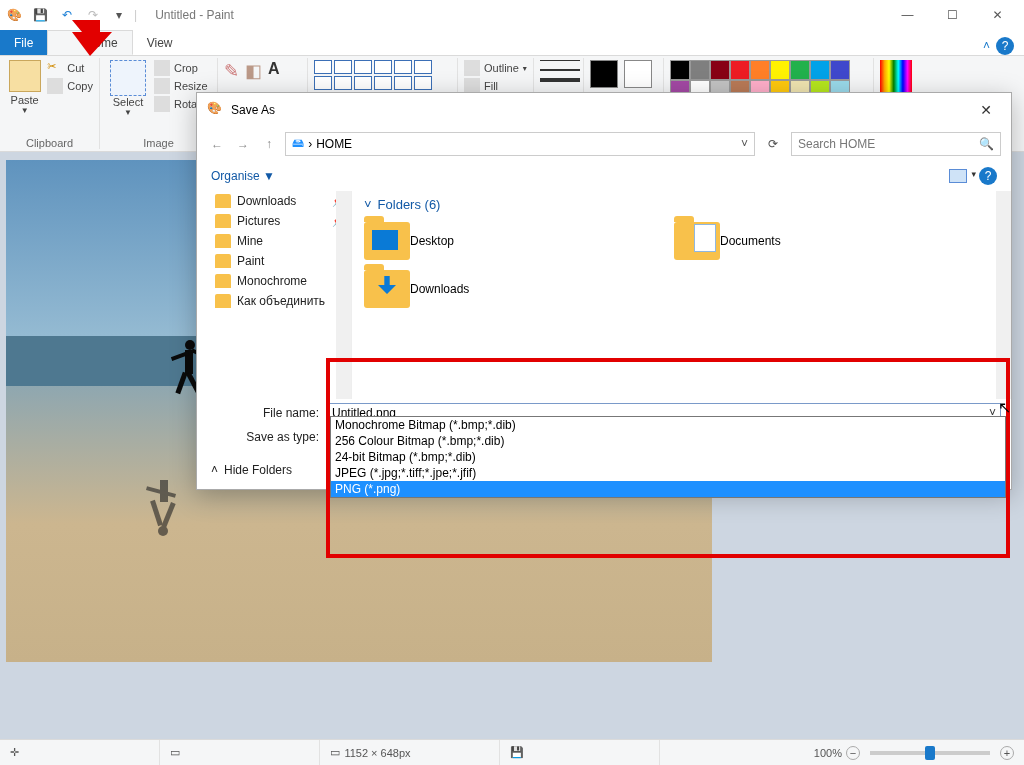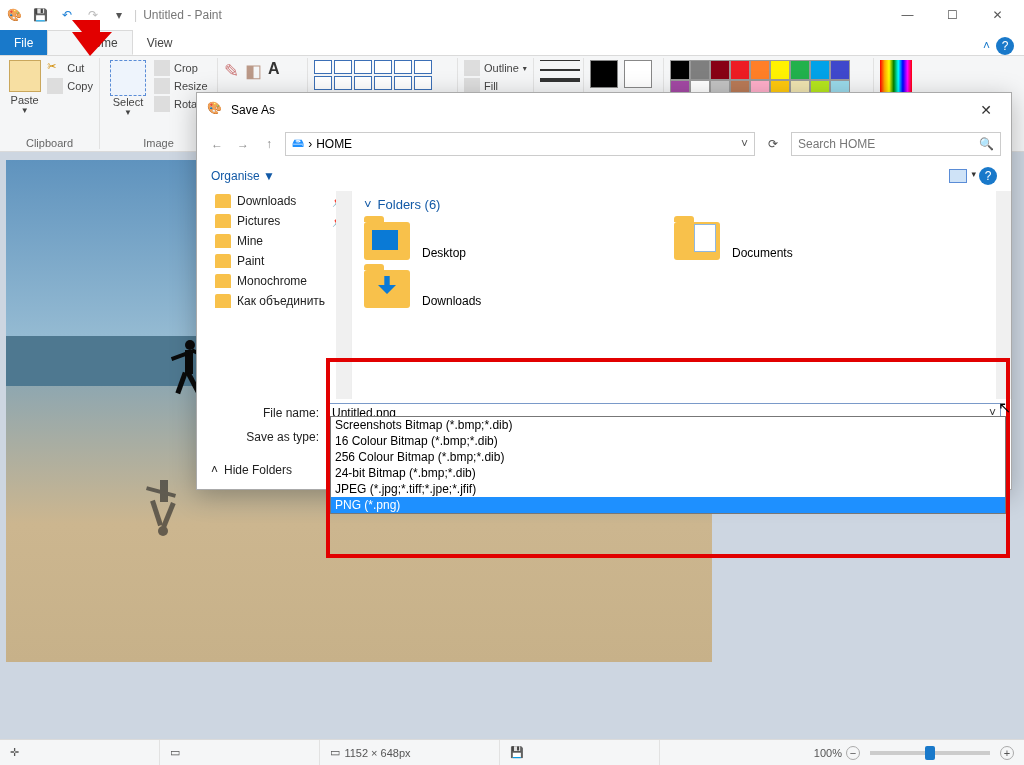--- a/index.html
+++ b/index.html
@@ -2,21 +2,21 @@
 <html><head>
 <meta charset="utf-8">
 <style>
 * { box-sizing: border-box; margin: 0; padding: 0; font-family: "Segoe UI", Tahoma, sans-serif; }
 body { width: 1024px; height: 765px; overflow: hidden; background: #fff; position: relative; font-size: 12px; }
 
 
 .titlebar { height: 30px; background: #fff; display: flex; align-items: center; padding: 0 4px; color: #777; }
 .titlebar .qat { display: flex; align-items: center; gap: 4px; }
 .titlebar .qat .icon-btn { width: 22px; height: 22px; display:flex; align-items:center; justify-content:center; }
-.titlebar .title { margin-left: 2px; font-size: 12px; }
+.titlebar .title { margin-left: 14px; font-size: 12px; }
 .titlebar .winctrls { margin-left:auto; display:flex; }
 .titlebar .winctrls div { width: 45px; height: 28px; display:flex; align-items:center; justify-content:center; color:#555; }
 
 
 .red-arrow { position:absolute; left:72px; top:20px; z-index:50; }
 .red-arrow svg { width:40px; height:40px; }
 
 
 .tabrow { height: 26px; background:#fff; border-bottom:1px solid #dadada; display:flex; align-items:flex-end; }
 .tab { height:25px; padding:0 14px; display:flex; align-items:center; font-size:12px; color:#444; }
@@ -77,21 +77,21 @@
 .dlg-body { flex:1; display:flex; min-height:0; }
 .dlg-tree { width:155px; border-right:1px solid #eee; overflow:hidden; position:relative; }
 .dlg-tree .item { display:flex; align-items:center; gap:6px; padding:3px 6px 3px 18px; font-size:12px; color:#222; }
 .dlg-tree .item .fico { width:16px; height:14px; background:#f8c14b; border-radius:2px 2px 0 0; position:relative; }
 .dlg-tree .pin { margin-left:auto; color:#888; font-size:10px; }
 .dlg-tree .scroll { position:absolute; right:0; top:0; width:15px; height:100%; background:#f0f0f0; }
 .dlg-main { flex:1; padding:6px 12px; position:relative; }
 .dlg-scroll-main { position:absolute; right:0; top:0; width:15px; height:100%; background:#f0f0f0; }
 .folders-hdr { color:#1259a6; font-size:13px; display:flex; align-items:center; gap:6px; margin-bottom:10px; }
 .folder-grid { display:flex; flex-wrap:wrap; gap:10px 30px; }
-.folder-item { width:280px; display:flex; align-items:flex-end; gap:12px; font-size:12px; }
+.folder-item { width:280px; display:flex; align-items:center; font-size:12px; }
 .folder-item .fbig { width:46px; height:38px; background:#f8c14b; border-radius:3px; position:relative; }
 .folder-item .fbig::before { content:""; position:absolute; left:0; top:-6px; width:20px; height:6px; background:#f8c14b; border-radius:3px 3px 0 0; }
 .fbig.desktop::after { content:""; position:absolute; left:8px; top:8px; width:26px; height:20px; background:#0a7ad6; }
 .fbig.docs::after { content:""; position:absolute; left:20px; top:2px; width:20px; height:26px; background:#fff; border:1px solid #8fb7e0; }
 .fbig.dl::after { content:""; position:absolute; left:14px; top:6px; width:18px; height:18px; background:#0a7ad6; clip-path:polygon(35% 0,65% 0,65% 50%,100% 50%,50% 100%,0 50%,35% 50%); }
 .fbig.music::after { content:""; position:absolute; left:20px; top:4px; width:22px; height:28px; background:#0a7ad6; clip-path:polygon(60% 0,100% 10%,100% 30%,70% 25%,70% 80%,55% 100%,30% 95%,35% 75%,60% 75%); }
 
 .dlg-fields { padding:4px 10px; }
 .field-row { display:flex; align-items:center; margin-bottom:4px; }
 .field-row label { width:120px; text-align:right; padding-right:8px; font-size:12px; color:#222; }
@@ -443,21 +443,20 @@
     <div class="hide-folders">
         <span>˄</span>
         <span>Hide Folders</span>
       </div>
   </div>
 </div>
 
 <div class="red-box" style="left:326px; top:358px; width:684px; height:200px;"></div>
 
 <div class="type-dropdown" id="typelist" style="left:330px; top:416px; width:676px;">
-    <div class="opt">Screenshots Bitmap (*.bmp;*.dib)</div>
-    <div class="opt">16 Colour Bitmap (*.bmp;*.dib)</div>
+    <div class="opt">Monochrome Bitmap (*.bmp;*.dib)</div>
     <div class="opt">256 Colour Bitmap (*.bmp;*.dib)</div>
     <div class="opt">24-bit Bitmap (*.bmp;*.dib)</div>
     <div class="opt">JPEG (*.jpg;*.tiff;*.jpe;*.jfif)</div>
     <div class="opt sel">PNG (*.png)</div>
   </div>
 
 <div class="cursor" style="left:998px; top:398px;">↖</div>
 
 </body></html>

